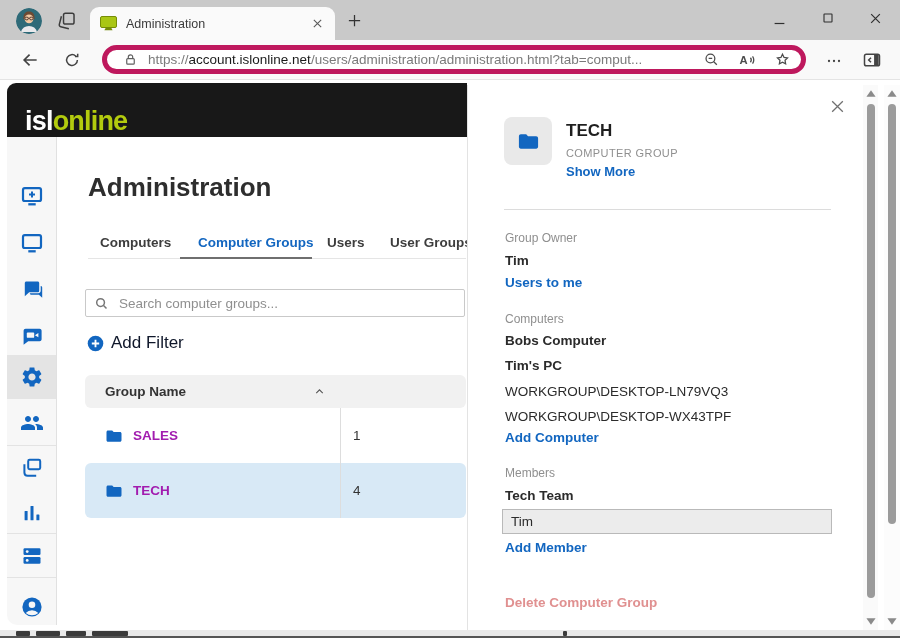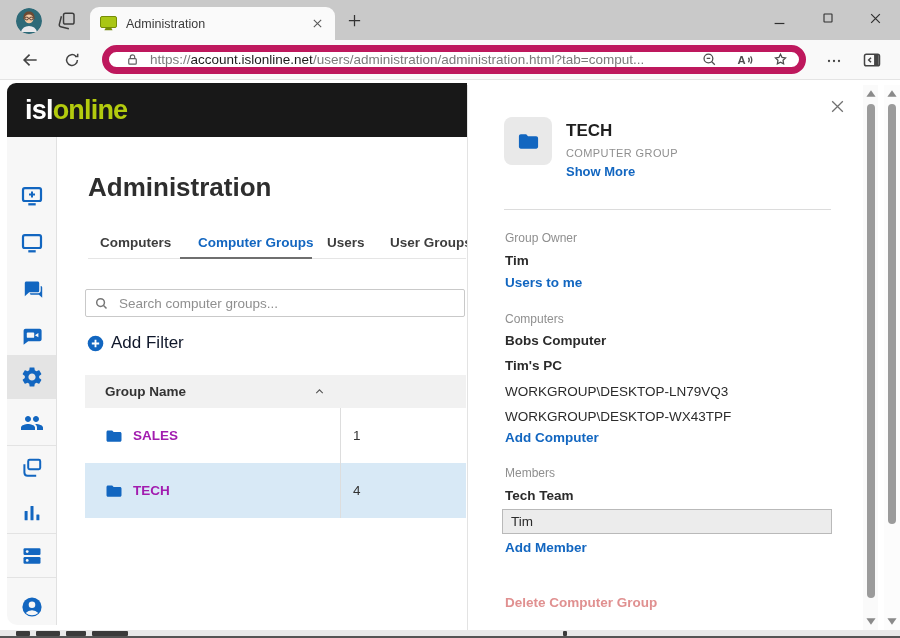--- a/index.html
+++ b/index.html
@@ -11,28 +11,28 @@
   .tabstrip { position:absolute; left:0; top:0; width:900px; height:40px; background:#c9c9c9; }
   .avatar { position:absolute; left:16px; top:8px; width:26px; height:26px; border-radius:50%; overflow:hidden; cursor:pointer; }
   .workspaces { position:absolute; left:56px; top:10px; color:#3c3c3c; }
   .tab { position:absolute; left:90px; top:7px; width:245px; height:33px; background:#fafafa; border-radius:9px 9px 0 0; display:flex; align-items:center; padding:0 10px; }
   .tab-title { font-size:12.5px; color:#3b3b3b; margin-left:9px; flex:1; white-space:nowrap; overflow:hidden; }
   .tab-close { color:#5a5a5a; padding:2px; cursor:pointer; }
   .newtab { position:absolute; left:347px; top:13px; color:#333; cursor:pointer; }
   .winctl { position:absolute; top:12px; color:#2f2f2f; cursor:pointer; }
   .toolbar { position:absolute; left:0; top:40px; width:900px; height:40px; background:#f9f9f9; border-bottom:1px solid #e4e4e4; }
   .navbtn { position:absolute; color:#444; cursor:pointer; }
-  .urlpill { position:absolute; left:102px; top:5px; width:704px; height:29px; background:#fff; border:7px solid #be185d; border-radius:15px; display:flex; align-items:center; padding:0 10px 0 16px; cursor:text; }
+  .urlpill { position:absolute; left:102px; top:5px; width:704px; height:29px; background:#fff; border:5px solid #be185d; border-radius:15px; display:flex; align-items:center; padding:0 10px 0 16px; cursor:text; }
   .url { font-size:13.5px; color:#7a7a7a; margin-left:10px; white-space:nowrap; overflow:hidden; flex:1; }
   .url .host { color:#1b1b1b; }
   .pill-ic { color:#4c4c4c; margin-left:18px; cursor:pointer; flex:none; }
 
   
   .page { position:absolute; left:0; top:80px; width:900px; height:558px; background:#fff; }
-  .appheader { position:absolute; left:7px; top:3px; width:460px; height:54px; background:#181818; border-radius:9px 0 0 0; display:flex; align-items:center; }
+  .appheader { position:absolute; left:7px; top:3px; width:460px; height:54px; background:#181818; border-radius:9px 0 0 0; display:flex; align-items:flex-end; }
   .logo { font-size:27px; font-weight:bold; letter-spacing:-0.8px; color:#fff; margin-left:18px; }
   .logo .online { color:#b3cb0e; }
 
   .sidebar { position:absolute; left:7px; top:57px; width:50px; height:488px; background:#f7f7f7; border-right:1px solid #e1e1e1; border-radius:0 0 0 10px; }
   .side-sel { position:absolute; left:0; top:218px; width:49px; height:44px; background:#e4e4e4; }
   .side-div { position:absolute; left:0; width:49px; height:1px; background:#e3e3e3; }
   .sideic { position:absolute; left:13px; width:24px; height:24px; color:#1266c0; cursor:pointer; }
 
   .h1 { position:absolute; left:88px; top:92px; font-size:26px; font-weight:bold; color:#2e2e2e; }
   .navtab { position:absolute; top:155px; font-size:13.5px; font-weight:600; color:#3d3d3d; cursor:pointer; white-space:nowrap; }
@@ -41,21 +41,21 @@
   .tab-underline { position:absolute; left:180px; top:177px; width:132px; height:2px; background:#6f6f6f; }
 
   .search { position:absolute; left:85px; top:209px; width:380px; height:28px; border:1px solid #c9c9c9; border-radius:2px; background:#fff; font-family:"Liberation Sans",sans-serif; font-size:13.5px; color:#333; padding:0 8px 0 33px; outline:none; }
   .search::placeholder { color:#8f8f8f; }
   .search-ic { position:absolute; left:94px; top:216px; color:#777; pointer-events:none; }
 
   .addfilter { position:absolute; left:87px; top:253px; display:flex; align-items:center; gap:7px; cursor:pointer; }
   .addfilter .lbl { font-size:17px; font-weight:400; color:#0f172a; }
 
   .table { position:absolute; left:85px; top:295px; width:381px; }
-  .trow { display:flex; width:100%; }
+  .trow { display:flex; width:100%;border-radius:6px; }
   .thead { height:33px; background:#f1f1f1; }
   .tbody-row { height:55px; background:#fff; cursor:pointer; }
   .tbody-row.selected { background:#d8e9f6; }
   .c1 { width:255px; display:flex; align-items:center; padding-left:20px; }
   .c2 { flex:1; display:flex; align-items:center; padding-left:12px; border-left:1px solid #ddd; }
   .thead .hdr { font-size:13.5px; font-weight:600; color:#333; }
   .sortcaret { margin-left:auto; margin-right:14px; color:#555; }
   .gname { font-size:13.5px; font-weight:600; color:#a21caf; margin-left:10px; }
   .gcount { font-size:13.5px; color:#333; }
   .folder { color:#1266c0; flex:none; }

